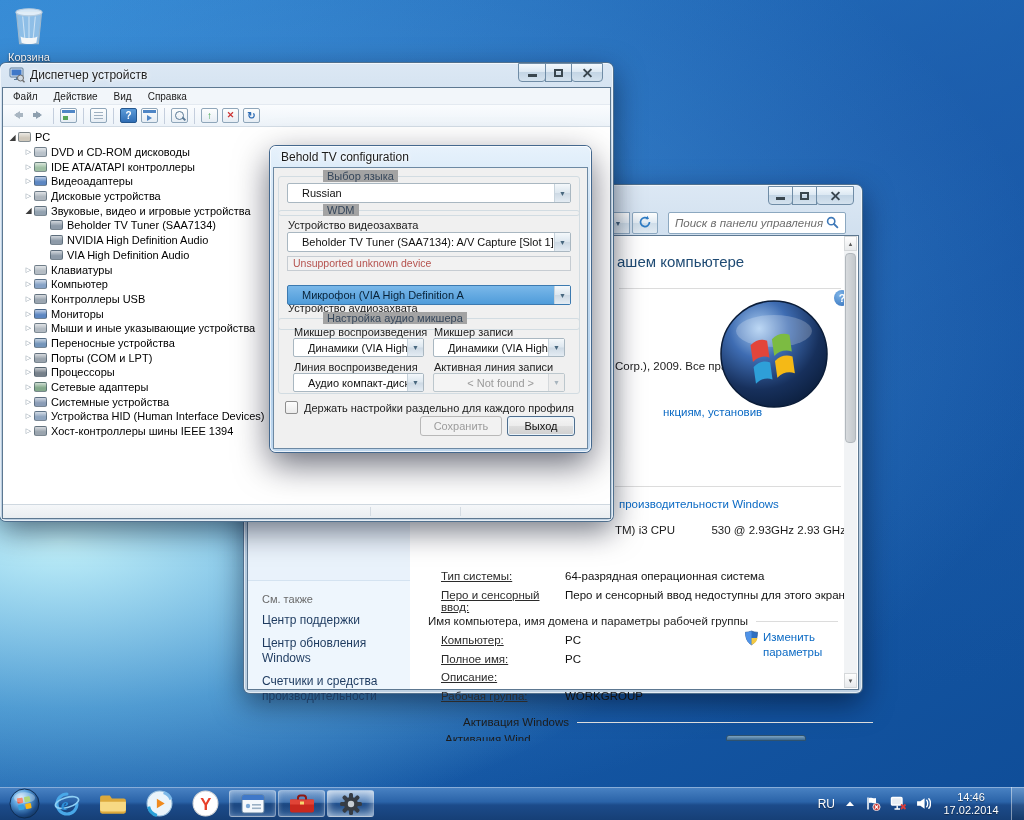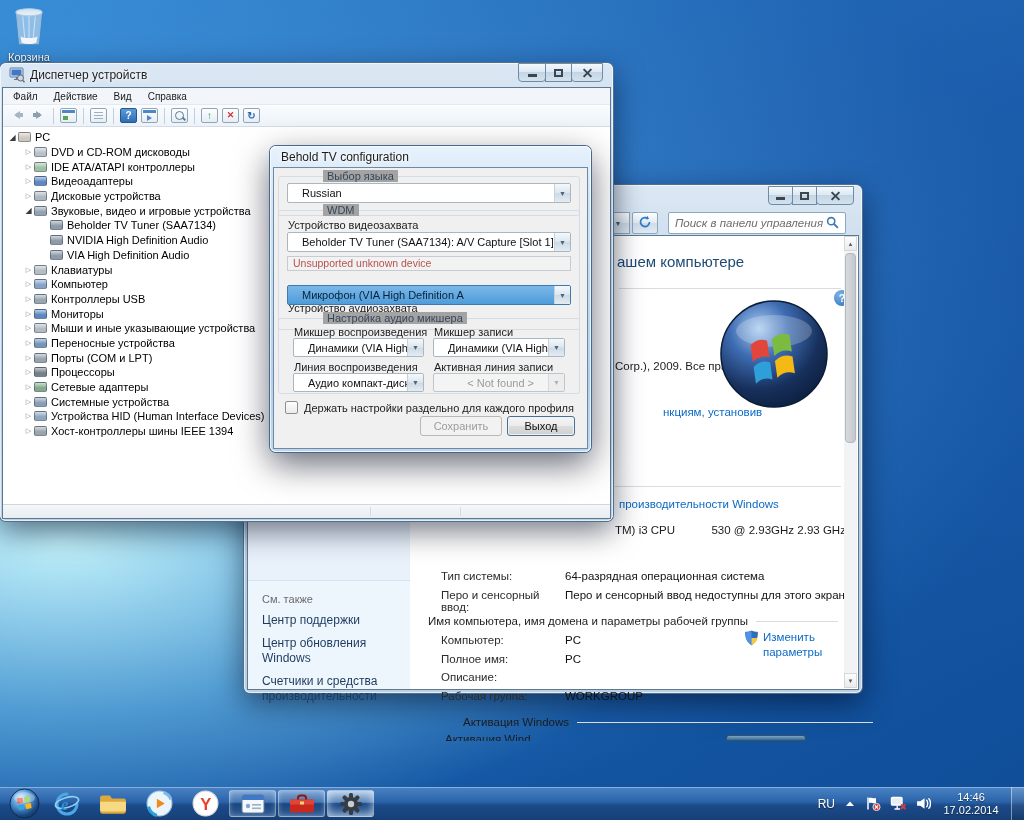--- a/index.html
+++ b/index.html
@@ -138,21 +138,21 @@
   .sys-scroll { position:absolute; left:600px; top:51px; width:13px; bottom:5px; background:#f1f3f5; }
   .sb-arrow { position:absolute; left:0; width:13px; height:15px; background:linear-gradient(#fdfdfd,#e8eaec);
     border:1px solid #d5d8da; color:#5a5a5a; font-size:6px; text-align:center; line-height:14px; }
   .sb-thumb { position:absolute; left:1px; width:11px; border-radius:4px;
     background:linear-gradient(90deg,#d8dbde,#c3c8cc); border:1px solid #b2b8bd; }
   .heading-frag { position:absolute; left:373px; top:68px; font-size:15px; color:#1e4a73; white-space:nowrap; }
   .hdivider { position:absolute; height:1px; background:#dcdcdc; }
   .frag { position:absolute; white-space:nowrap; color:#1c1c1c; font-size:11.5px; }
   .syslink { color:#0b6ac4; }
   .srow { display:flex; height:18.6px; align-items:flex-start; }
-  .slabel { width:124px; flex:none; color:#2b2b2b; font-size:11.5px; }
+  .slabel { width:124px; flex:none; color:#2b2b2b; font-size:11.5px;text-decoration:underline; }
   .sval { color:#111; font-size:11.5px; white-space:nowrap; }
   .section-head { position:absolute; display:flex; align-items:center; width:410px; color:#1c1c1c; font-size:11.5px; }
   .section-head::after { content:''; flex:1; height:1px; background:#dcdcdc; margin-left:8px; }
   .change-link { position:absolute; left:496px; top:394px; display:flex; gap:4px; }
   .change-link .txt { color:#0b6ac4; font-size:11.5px; line-height:15px; }
   .act-btn-sliver { position:absolute; left:478px; top:499px; width:80px; height:6px; border-radius:3px 3px 0 0;
     background:linear-gradient(#7da4c2,#3c6a92); border:1px solid #2e526f; }
   .act-partial { position:absolute; left:197px; top:497px; height:8px; overflow:hidden; font-size:11.5px; color:#1c1c1c; }
   .orb { position:absolute; left:474px; top:114px; }
 

